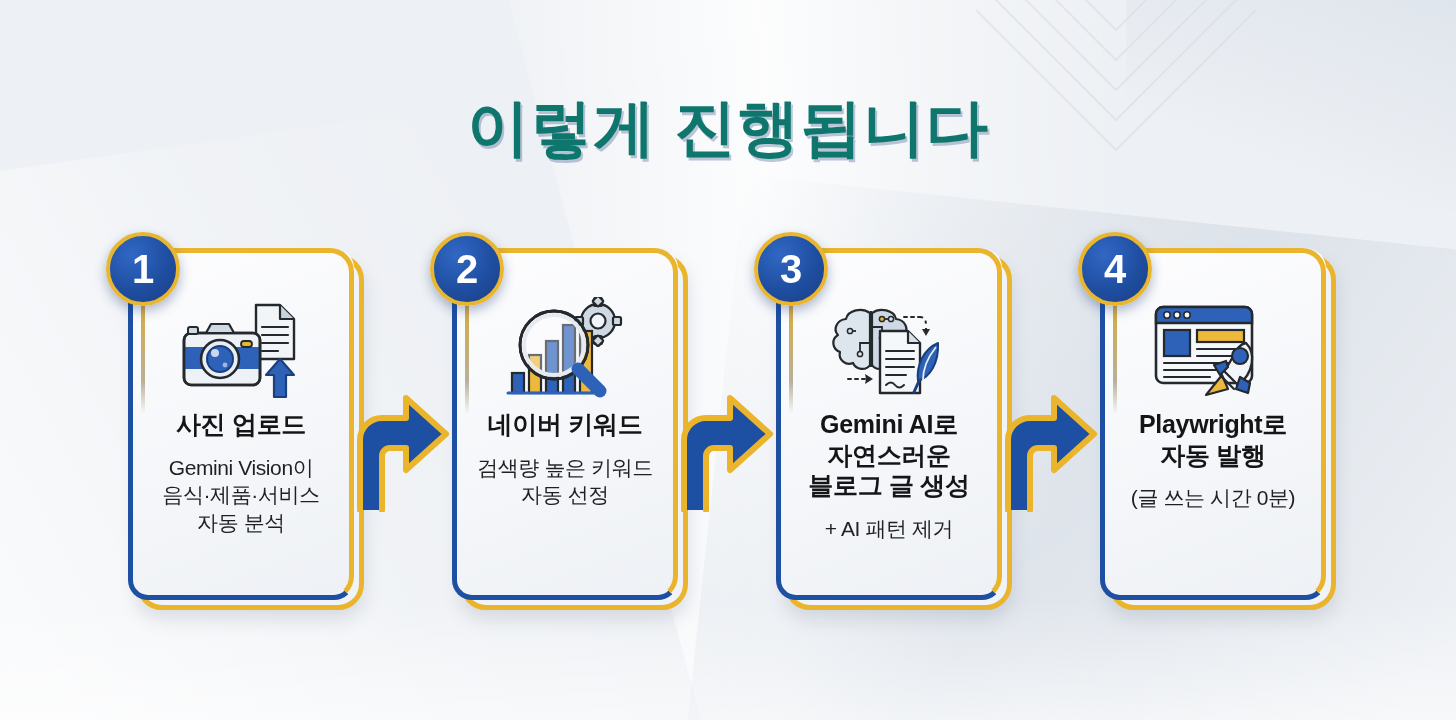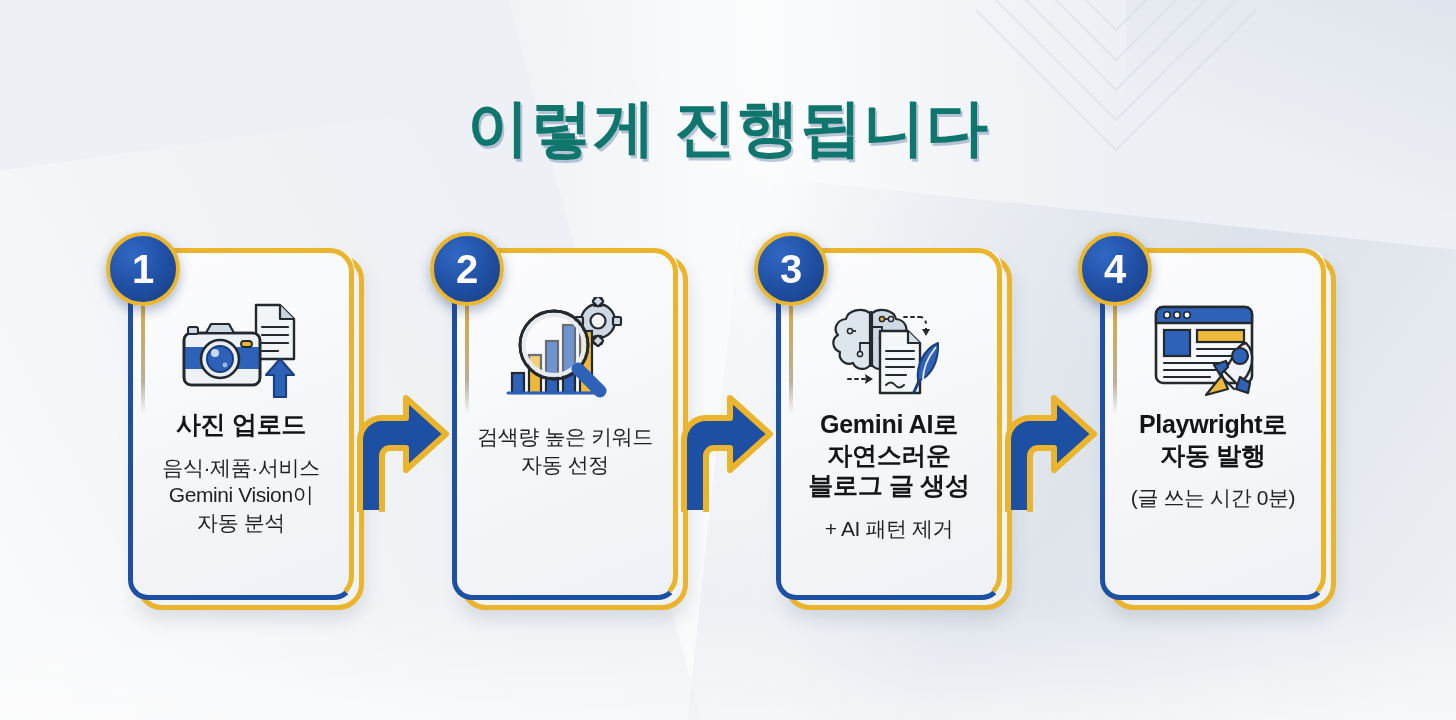--- a/index.html
+++ b/index.html
@@ -228,22 +228,22 @@
           <rect x="10" y="30" width="10" height="7" rx="2" fill="#cfd9e3" stroke="#24292e" stroke-width="2"></rect>
           <rect x="63" y="44" width="11" height="6" rx="3" fill="#e8b62f" stroke="#24292e" stroke-width="1.8"></rect>
           <circle cx="42" cy="62" r="19" fill="#e8eef4" stroke="#24292e" stroke-width="2.6"></circle>
           <circle cx="42" cy="62" r="13" fill="#2d62b8" stroke="#1b3f7d" stroke-width="2"></circle>
           <circle cx="37" cy="56" r="4" fill="#ffffff" opacity=".75"></circle>
           <circle cx="47" cy="68" r="2.4" fill="#ffffff" opacity=".55"></circle>
         </svg>
       </div>
       <div class="card-title">사진 업로드</div>
       <div class="card-desc">
+        <div>Gemini Vision이</div>
         <div>음식·제품·서비스</div>
-        <div>Gemini Vision이</div>
         <div>자동 분석</div>
       </div>
     </div>
     <div class="card-edge"></div>
     <div class="badge">1</div>
   </div>
 
   <div class="step">
     <div class="badge-stem"></div>
     <div class="card-gold"></div>
@@ -275,20 +275,21 @@
 
           <circle cx="52" cy="48" r="34" fill="rgba(255,255,255,.32)" stroke="#24292e" stroke-width="2.8"></circle>
           <circle cx="52" cy="48" r="30" fill="none" stroke="#e7ebf0" stroke-width="4"></circle>
           <circle cx="52" cy="48" r="34" fill="none" stroke="#24292e" stroke-width="2.8"></circle>
           <line x1="76" y1="72" x2="98" y2="94" stroke="#2d62b8" stroke-width="13" stroke-linecap="round"></line>
           <line x1="76" y1="72" x2="98" y2="94" stroke="#24292e" stroke-width="2.4" stroke-linecap="round" fill="none" opacity=".0"></line>
           <path d="M74 70 L100 92" stroke="#24292e" stroke-width="2.4" stroke-linecap="round" opacity="0"></path>
         </svg>
       </div>
       <div class="card-title">
+        <div>네이버 키워드</div>
       </div>
       <div class="card-desc">
         <div>검색량 높은 키워드</div>
         <div>자동 선정</div>
       </div>
     </div>
     <div class="card-edge"></div>
     <div class="badge">2</div>
   </div>
 

